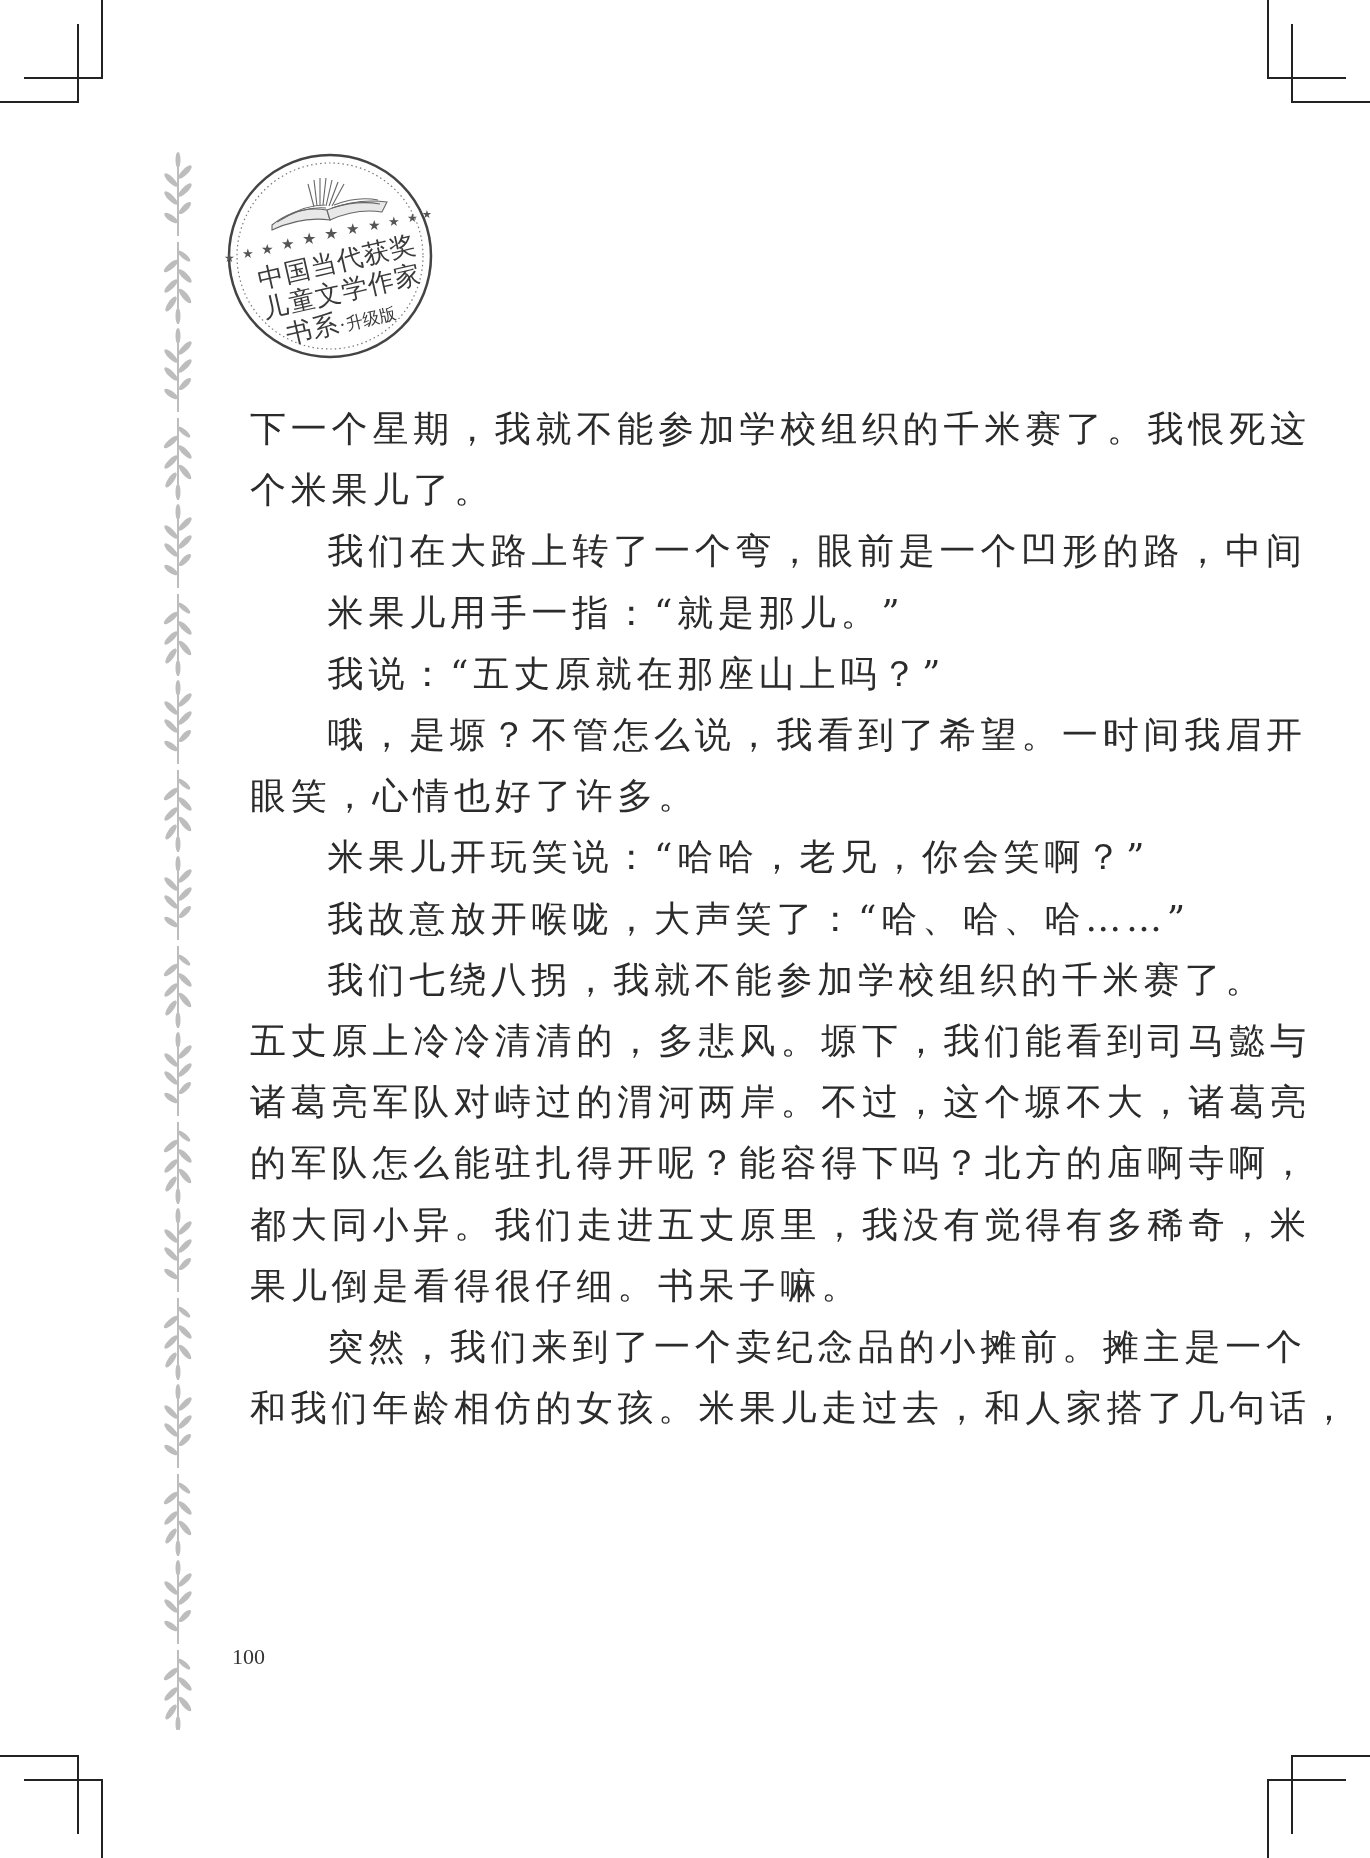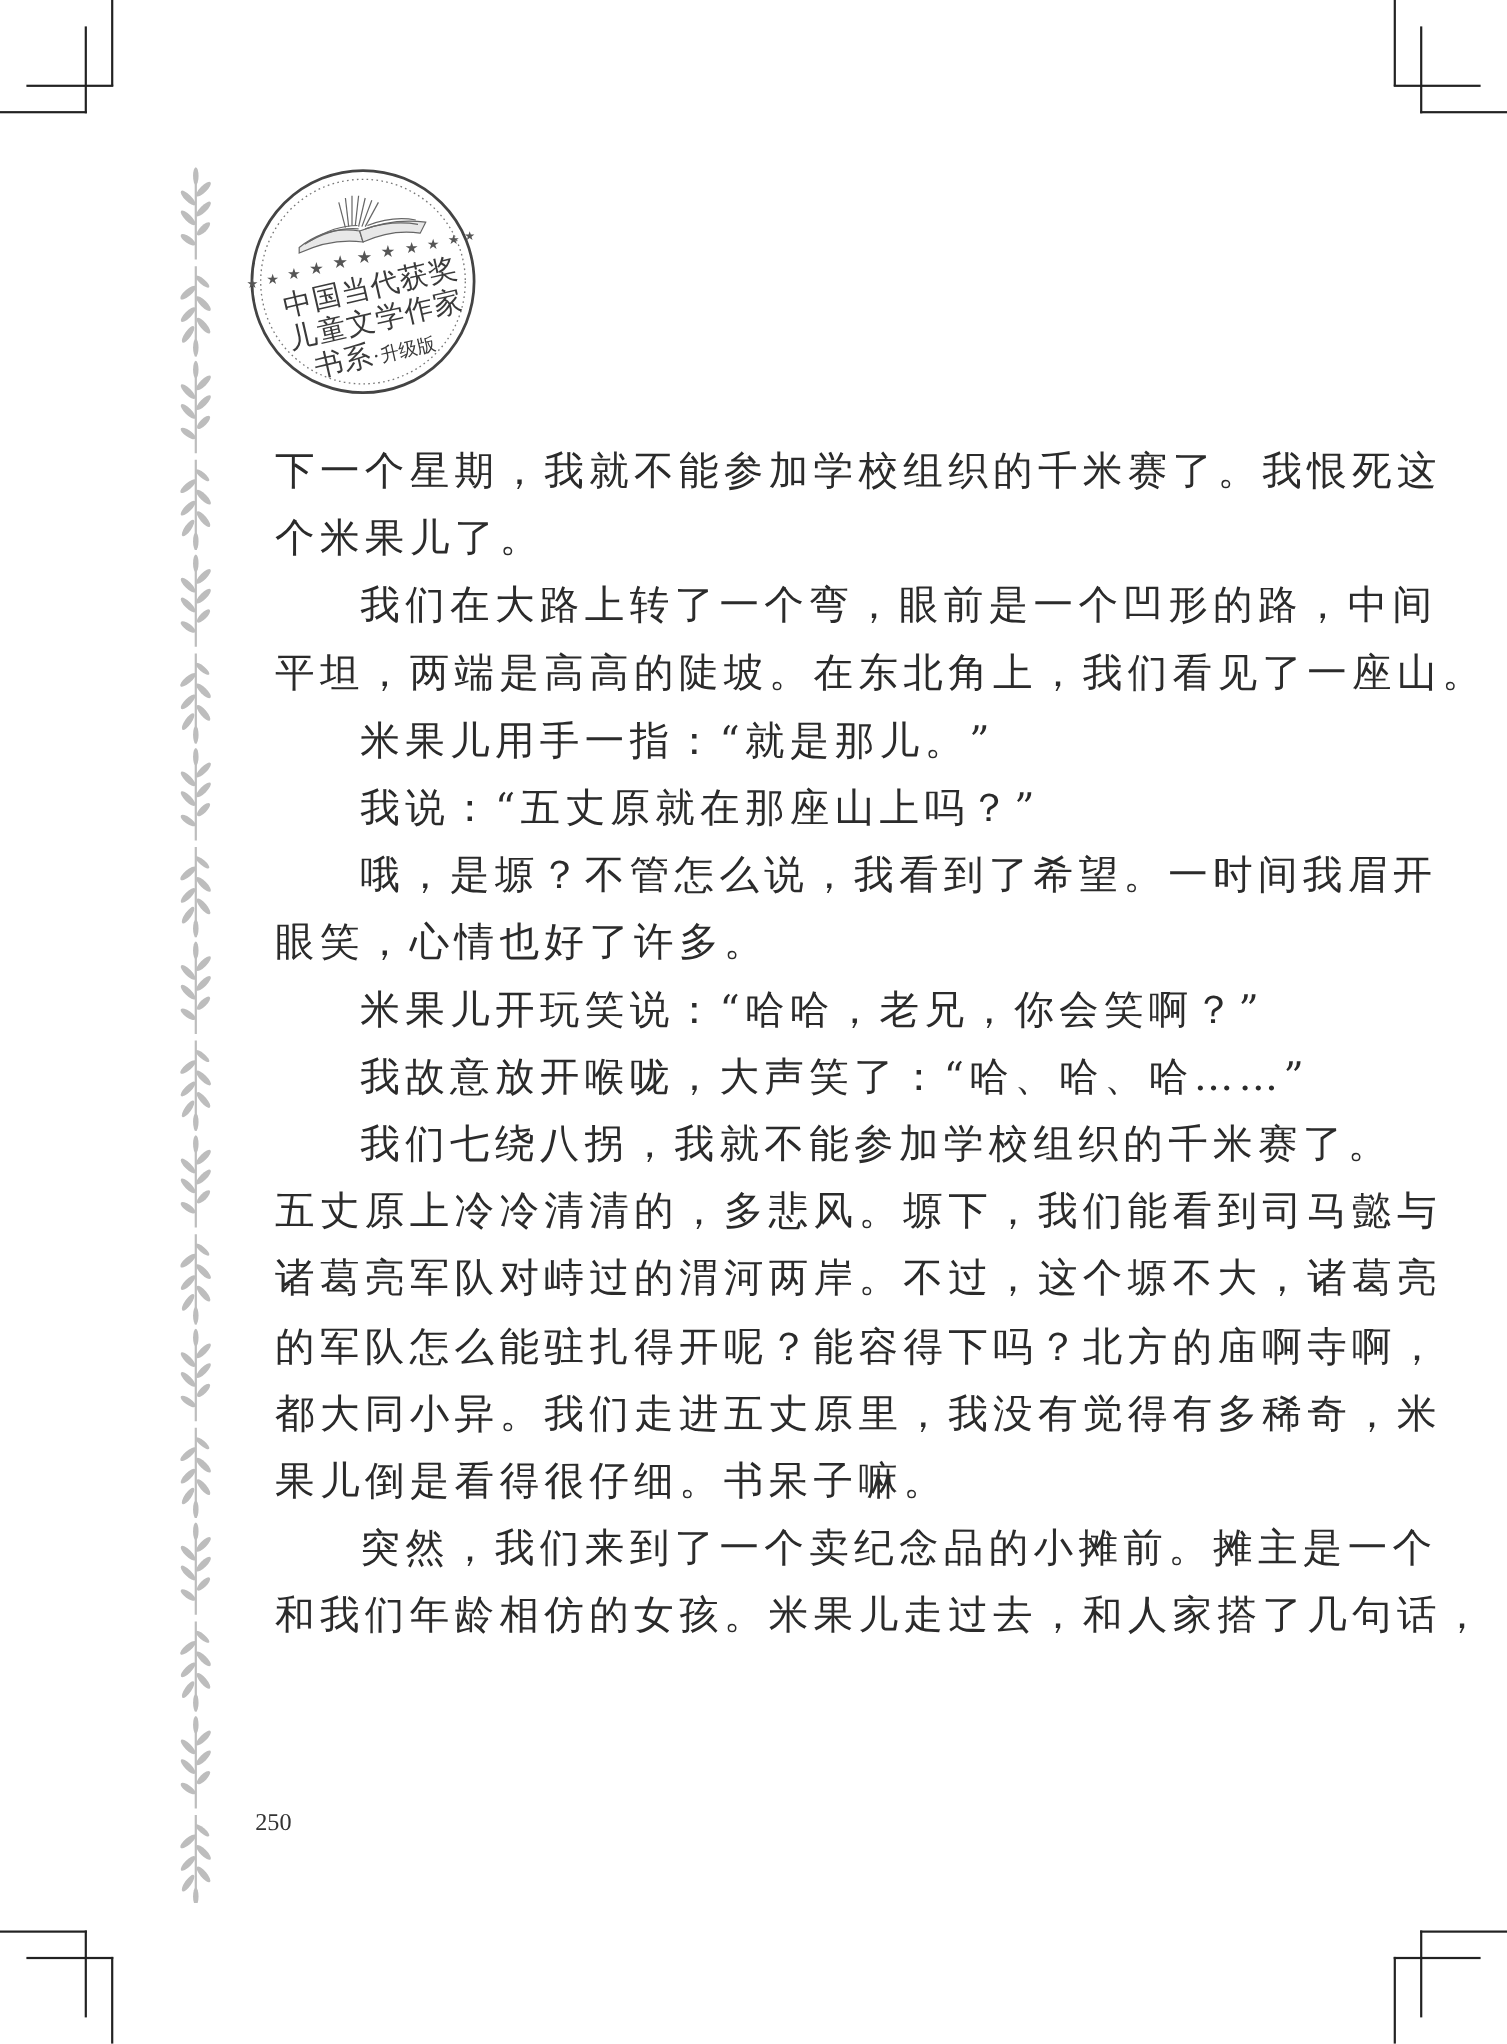--- a/index.html
+++ b/index.html
@@ -167,21 +167,20 @@
   </div>
 </div>
 
 <div class="page-text">
   <p class="para">
     <span class="line">下一个星期，我就不能参加学校组织的千米赛了。我恨死这</span>
     <span class="line">个米果儿了。</span>
   </p>
   <p class="para">
     <span class="line" style="padding-left:77.6px">我们在大路上转了一个弯，眼前是一个凹形的路，中间</span>
-    <span class="line">平坦，两端是高高的陡坡。在东北角上，我们看见了一座山。</span>
   </p>
   <p class="para">
     <span class="line" style="padding-left:77.6px">米果儿用手一指：“就是那儿。”</span>
   </p>
   <p class="para">
     <span class="line" style="padding-left:77.6px">我说：“五丈原就在那座山上吗？”</span>
   </p>
   <p class="para">
     <span class="line" style="padding-left:77.6px">哦，是塬？不管怎么说，我看到了希望。一时间我眉开</span>
     <span class="line">眼笑，心情也好了许多。</span>
@@ -199,13 +198,13 @@
     <span class="line">的军队怎么能驻扎得开呢？能容得下吗？北方的庙啊寺啊，</span>
     <span class="line">都大同小异。我们走进五丈原里，我没有觉得有多稀奇，米</span>
     <span class="line">果儿倒是看得很仔细。书呆子嘛。</span>
   </p>
   <p class="para">
     <span class="line" style="padding-left:77.6px">突然，我们来到了一个卖纪念品的小摊前。摊主是一个</span>
     <span class="line">和我们年龄相仿的女孩。米果儿走过去，和人家搭了几句话，</span>
   </p>
 </div>
 
-<div class="page-number">250</div>
+<div class="page-number">100</div>
 
 </body></html>

